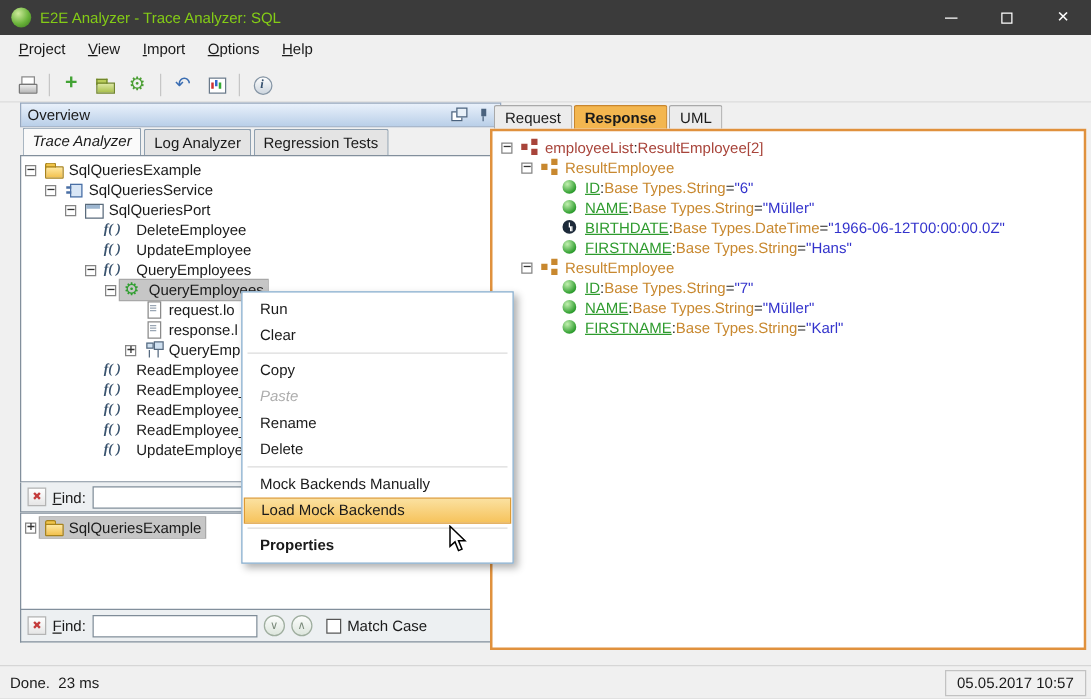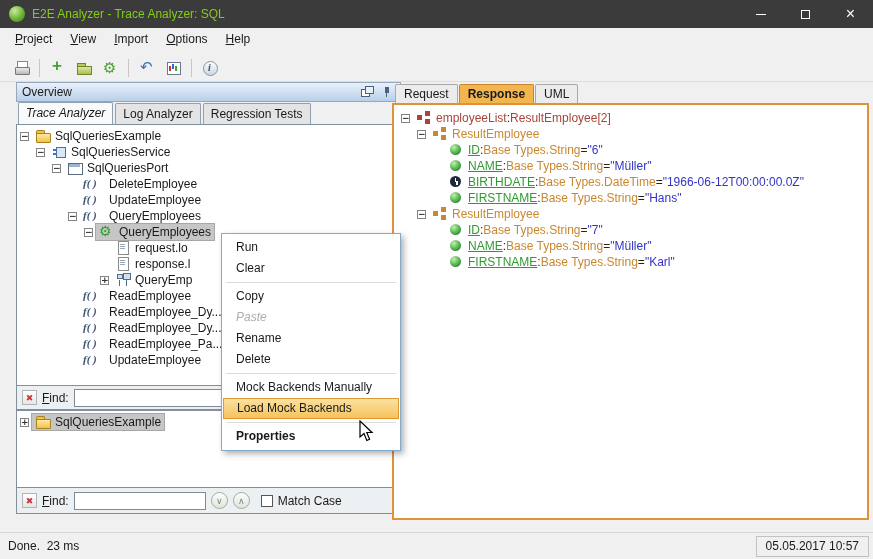--- a/index.html
+++ b/index.html
@@ -64,21 +64,21 @@
 .tlabel .ic{margin-right:4px;}
 .tlabel.selected{background:#c6c6c6;outline:1px solid #a8a8a8;}
 .nm-root,.ty-root{color:var(--root-red);}
 .nm-element{color:var(--type-orange);}
 .nm-attr{color:var(--attr-green);text-decoration:underline;}
 .ty-attr{color:var(--type-orange);}
 .val{color:var(--value-blue);}
 .ptxt{color:#222;}
 
 
-.context-menu{position:absolute;left:193px;top:233px;width:180px;background:#fff;border:1px solid #82aacc;box-shadow:3px 3px 6px rgba(0,0,0,.3);padding:3px 1px;z-index:40;margin-left:28px;}
+.context-menu{position:absolute;left:193px;top:233px;width:218px;background:#fff;border:1px solid #82aacc;box-shadow:3px 3px 6px rgba(0,0,0,.3);padding:3px 1px;z-index:40;}
 .cm-item{height:21px;line-height:21px;padding:0 13px;}
 .cm-item.disabled{color:#adadad;font-style:italic;}
 .cm-item.bold{font-weight:bold;}
 .cm-item.highlight{background:linear-gradient(#fbe1a0,#f6c35c);border:1px solid #dd9a33;line-height:19px;}
 .cm-sep{height:1px;background:#dcdcdc;margin:3px 3px;}
 .cursor{position:absolute;left:358px;top:420px;z-index:50;}
 
 
 .statusbar{position:absolute;left:0;right:0;bottom:0;height:27px;background:#f0f0f0;border-top:1px solid #d6d6d6;display:flex;align-items:center;}
 .status-msg{padding-left:8px;white-space:pre;flex:1;}

